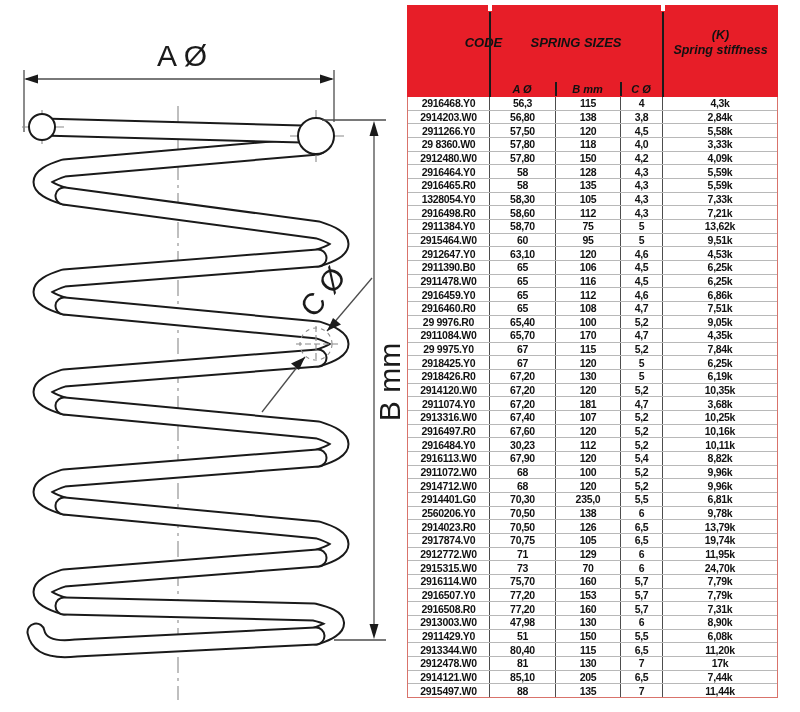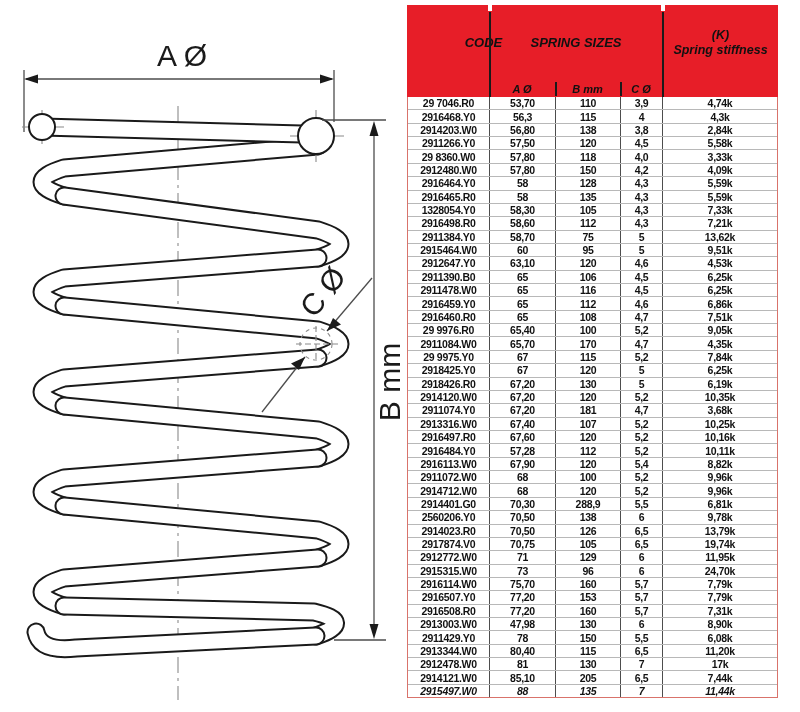--- a/index.html
+++ b/index.html
@@ -20,21 +20,21 @@
   .notch.n1{left:81px;} .notch.n2{left:254px;}
   .sub{position:absolute;bottom:2px;color:#111;font-weight:bold;font-style:italic;
        font-size:11px;text-align:center;}
   .sub-a{left:82px;width:66px;} .sub-b{left:148px;width:65px;} .sub-c{left:213px;width:42px;}
   .ssep{position:absolute;bottom:1px;height:14px;width:1.5px;background:#1a1a1a;}
   .ssep.p1{left:148px;} .ssep.p2{left:213px;}
 
   .tbody{height:601px;border:1.5px solid #d9736b;border-top:none;box-sizing:border-box;
          display:flex;flex-direction:column;background:#fff;}
   .row{flex:1;display:flex;border-bottom:1px solid #b8b8b8;}
-  .row:last-child{border-bottom:none;font-style:italic;}
+  .row:last-child{border-bottom:none;}
   .cell{display:flex;align-items:center;justify-content:center;
         font-size:10.5px;font-weight:bold;color:#111;letter-spacing:-0.3px;
         box-sizing:border-box;border-right:1px solid #4d4d4d;}
   .cell.c0{width:82px;} .cell.c1{width:66px;} .cell.c2{width:65px;}
   .cell.c3{width:42px;} .cell.c4{flex:1;border-right:none;}
 
   
   .wireB{fill:none;stroke:#1a1a1a;stroke-width:19;stroke-linecap:round;stroke-linejoin:round;}
   .wireW{fill:none;stroke:#ffffff;stroke-width:15;stroke-linecap:round;stroke-linejoin:round;}
   .thin{stroke:#4d4d4d;stroke-width:1.3;fill:none;}
@@ -133,27 +133,20 @@
       <div class="notch n1"></div>
       <div class="notch n2"></div>
       <div class="sub sub-a">A Ø</div>
       <div class="sub sub-b">B mm</div>
       <div class="sub sub-c">C Ø</div>
       <div class="ssep p1"></div>
       <div class="ssep p2"></div>
     </div>
     <div class="tbody" id="tbody">
         <div class="row">
-          <span class="cell c0">29 7046.R0</span>
-          <span class="cell c1">53,70</span>
-          <span class="cell c2">110</span>
-          <span class="cell c3">3,9</span>
-          <span class="cell c4">4,74k</span>
-        </div>
-        <div class="row">
           <span class="cell c0">2916468.Y0</span>
           <span class="cell c1">56,3</span>
           <span class="cell c2">115</span>
           <span class="cell c3">4</span>
           <span class="cell c4">4,3k</span>
         </div>
         <div class="row">
           <span class="cell c0">2914203.W0</span>
           <span class="cell c1">56,80</span>
           <span class="cell c2">138</span>
@@ -316,21 +309,21 @@
         </div>
         <div class="row">
           <span class="cell c0">2916497.R0</span>
           <span class="cell c1">67,60</span>
           <span class="cell c2">120</span>
           <span class="cell c3">5,2</span>
           <span class="cell c4">10,16k</span>
         </div>
         <div class="row">
           <span class="cell c0">2916484.Y0</span>
-          <span class="cell c1">57,28</span>
+          <span class="cell c1">30,23</span>
           <span class="cell c2">112</span>
           <span class="cell c3">5,2</span>
           <span class="cell c4">10,11k</span>
         </div>
         <div class="row">
           <span class="cell c0">2916113.W0</span>
           <span class="cell c1">67,90</span>
           <span class="cell c2">120</span>
           <span class="cell c3">5,4</span>
           <span class="cell c4">8,82k</span>
@@ -345,21 +338,21 @@
         <div class="row">
           <span class="cell c0">2914712.W0</span>
           <span class="cell c1">68</span>
           <span class="cell c2">120</span>
           <span class="cell c3">5,2</span>
           <span class="cell c4">9,96k</span>
         </div>
         <div class="row">
           <span class="cell c0">2914401.G0</span>
           <span class="cell c1">70,30</span>
-          <span class="cell c2">288,9</span>
+          <span class="cell c2">235,0</span>
           <span class="cell c3">5,5</span>
           <span class="cell c4">6,81k</span>
         </div>
         <div class="row">
           <span class="cell c0">2560206.Y0</span>
           <span class="cell c1">70,50</span>
           <span class="cell c2">138</span>
           <span class="cell c3">6</span>
           <span class="cell c4">9,78k</span>
         </div>
@@ -380,21 +373,21 @@
         <div class="row">
           <span class="cell c0">2912772.W0</span>
           <span class="cell c1">71</span>
           <span class="cell c2">129</span>
           <span class="cell c3">6</span>
           <span class="cell c4">11,95k</span>
         </div>
         <div class="row">
           <span class="cell c0">2915315.W0</span>
           <span class="cell c1">73</span>
-          <span class="cell c2">96</span>
+          <span class="cell c2">70</span>
           <span class="cell c3">6</span>
           <span class="cell c4">24,70k</span>
         </div>
         <div class="row">
           <span class="cell c0">2916114.W0</span>
           <span class="cell c1">75,70</span>
           <span class="cell c2">160</span>
           <span class="cell c3">5,7</span>
           <span class="cell c4">7,79k</span>
         </div>
@@ -414,21 +407,21 @@
         </div>
         <div class="row">
           <span class="cell c0">2913003.W0</span>
           <span class="cell c1">47,98</span>
           <span class="cell c2">130</span>
           <span class="cell c3">6</span>
           <span class="cell c4">8,90k</span>
         </div>
         <div class="row">
           <span class="cell c0">2911429.Y0</span>
-          <span class="cell c1">78</span>
+          <span class="cell c1">51</span>
           <span class="cell c2">150</span>
           <span class="cell c3">5,5</span>
           <span class="cell c4">6,08k</span>
         </div>
         <div class="row">
           <span class="cell c0">2913344.W0</span>
           <span class="cell c1">80,40</span>
           <span class="cell c2">115</span>
           <span class="cell c3">6,5</span>
           <span class="cell c4">11,20k</span>

